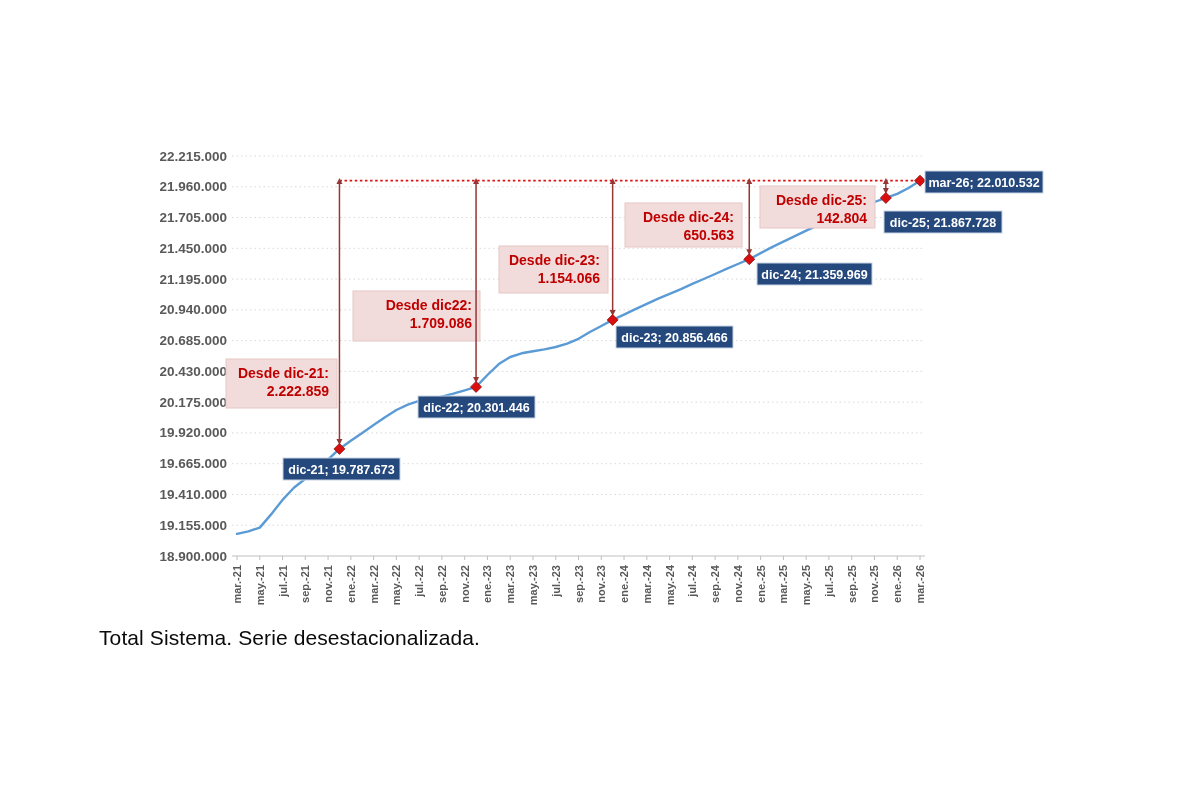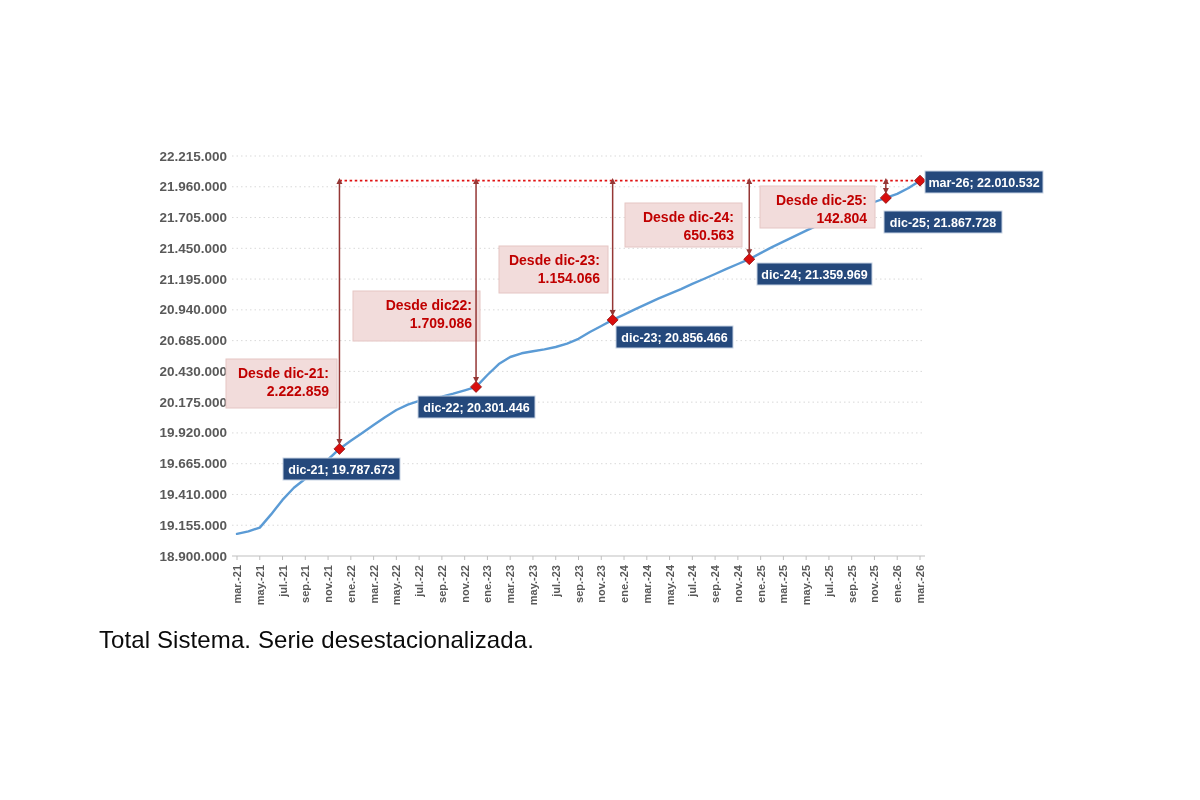--- a/index.html
+++ b/index.html
@@ -1,19 +1,19 @@
 <!DOCTYPE html>
 <html><head>
 <meta charset="utf-8">
 <style>
   html,body{margin:0;padding:0;background:#ffffff;}
   body{width:1200px;height:800px;position:relative;font-family:"Liberation Sans",sans-serif;overflow:hidden;}
   #chart-wrap{position:absolute;left:0;top:0;width:1200px;height:800px;}
   #plot-svg{position:absolute;left:0;top:0;}
-  #caption{position:absolute;left:99px;top:626px;font-size:24px;color:#0a0a0a;letter-spacing:0.1px;}
+  #caption{position:absolute;left:99px;top:626px;font-size:21px;color:#0a0a0a;letter-spacing:0.1px;}
 </style>
 </head>
 <body>
 
 <div id="chart-wrap">
   <svg id="plot-svg" width="1200" height="800" viewBox="0 0 1200 800">
       <line x1="232" y1="525.2307692307693" x2="925" y2="525.2307692307693" stroke="#D9D9D9" stroke-width="1" stroke-dasharray="1.5 3"></line>
       <line x1="232" y1="494.46153846153845" x2="925" y2="494.46153846153845" stroke="#D9D9D9" stroke-width="1" stroke-dasharray="1.5 3"></line>
       <line x1="232" y1="463.6923076923077" x2="925" y2="463.6923076923077" stroke="#D9D9D9" stroke-width="1" stroke-dasharray="1.5 3"></line>
       <line x1="232" y1="432.9230769230769" x2="925" y2="432.9230769230769" stroke="#D9D9D9" stroke-width="1" stroke-dasharray="1.5 3"></line>

